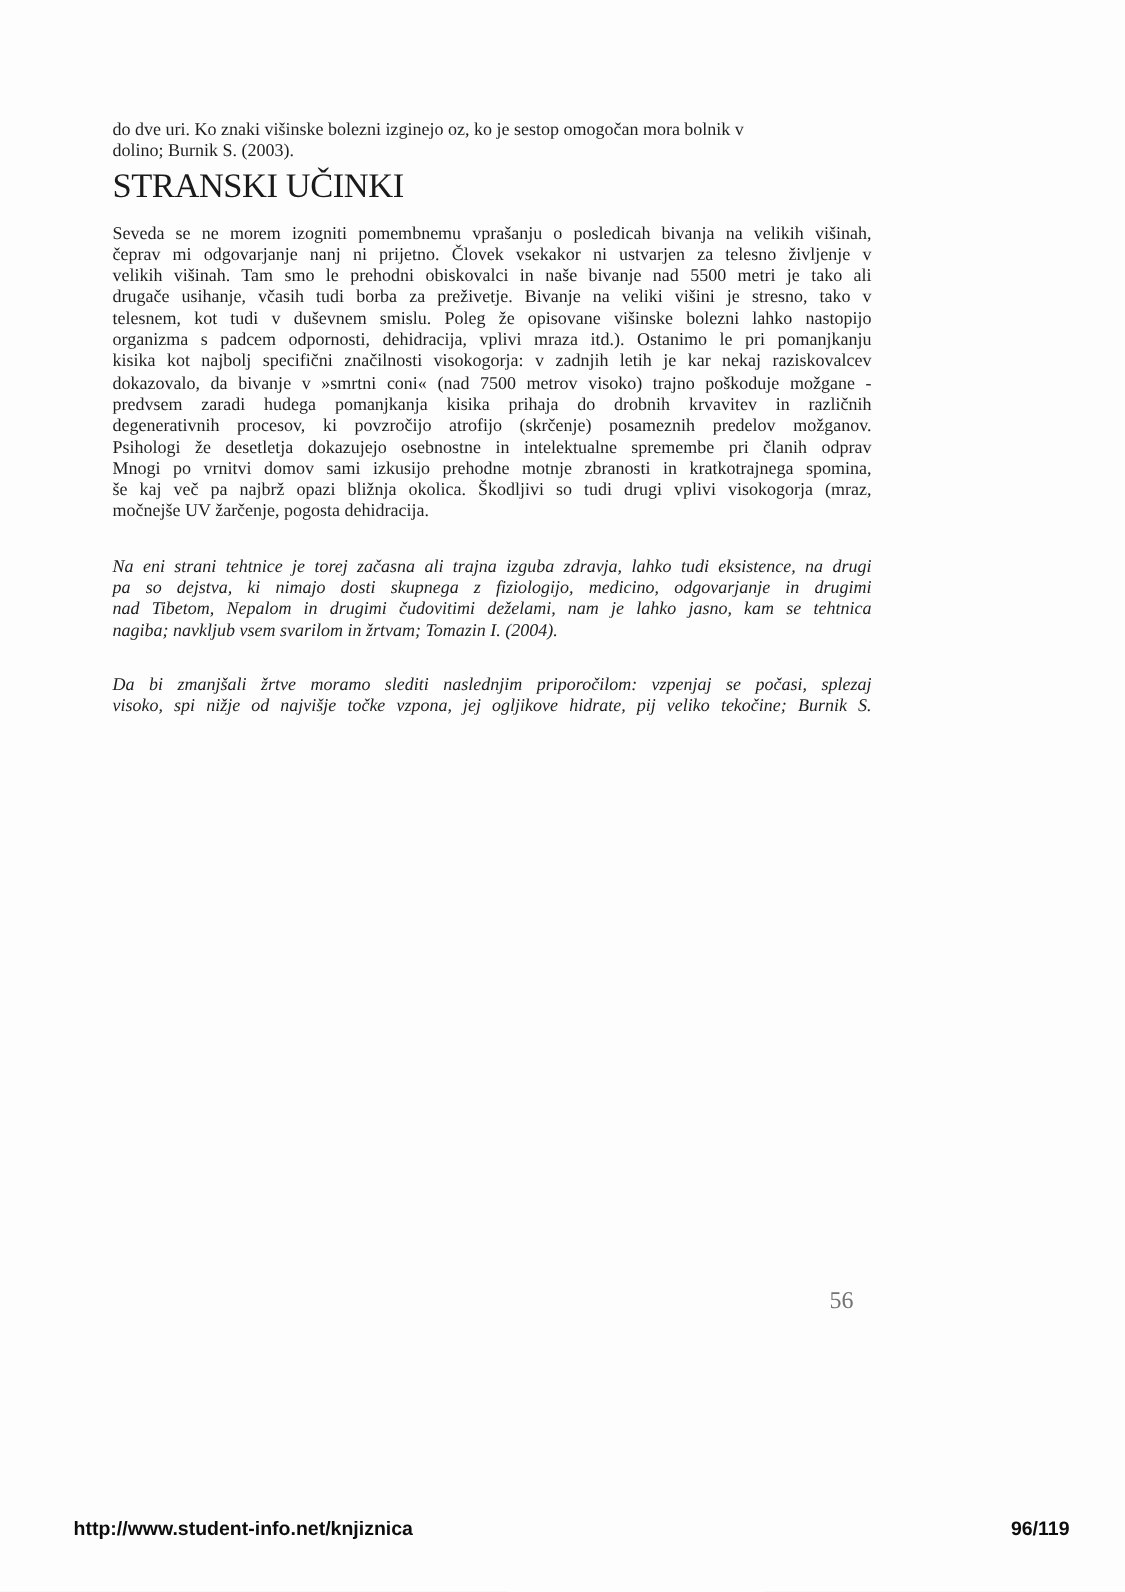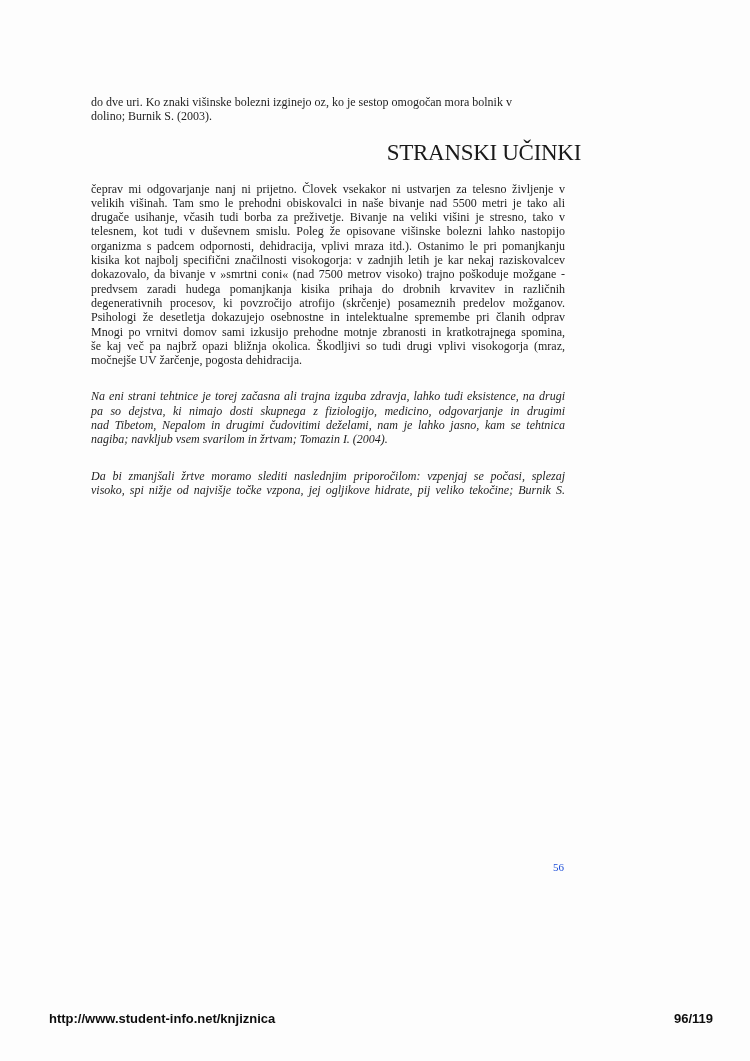--- a/index.html
+++ b/index.html
@@ -21,21 +21,21 @@
     overflow: hidden;
   }
   .text-block {
     position: absolute;
     left: 75px;
     top: 79px;
     width: 506px;
     font-size: 12px;
   }
   .para {
-    margin: 16px;
+    margin: 0;
     padding: 0;
   }
   .para + .para {
     margin-top: 22px;
     font-style: italic;
   }
   .line {
     line-height: 14.3px;
     white-space: normal;
     text-align: left;
@@ -45,29 +45,28 @@
     text-align-last: justify;
   }
   h1.section-heading {
     margin: 3px 0 11px 0;
     font-size: 23px;
     font-weight: 400;
     letter-spacing: -0.3px;
     line-height: 26px;
     font-family: "Liberation Serif", serif;
     color: #1a1a1a;
-    text-align: right;
   }
   .page-number {
     position: absolute;
     left: 553px;
     top: 860px;
-    font-size: 11px;
+    font-size: 16px;
     line-height: 15px;
-    color: #1d4ed8;
+    color: #737373;
   }
   .footer-bar {
     position: absolute;
     left: 49px;
     right: 37px;
     top: 1011px;
     display: flex;
     justify-content: space-between;
     align-items: baseline;
     font-family: "Liberation Sans", sans-serif;
@@ -84,20 +83,21 @@
   <main class="text-block">
 
     <div class="para">
         <div class="line">do dve uri. Ko znaki višinske bolezni izginejo oz, ko je sestop omogočan mora bolnik v</div>
         <div class="line">dolino; Burnik S. (2003).</div>
       </div>
 
     <h1 class="section-heading">STRANSKI UČINKI</h1>
 
     <div class="para">
+        <div class="line j">Seveda se ne morem izogniti pomembnemu vprašanju o posledicah bivanja na velikih višinah,</div>
         <div class="line j">čeprav mi odgovarjanje nanj ni prijetno. Človek vsekakor ni ustvarjen za telesno življenje v</div>
         <div class="line j">velikih višinah. Tam smo le prehodni obiskovalci in naše bivanje nad 5500 metri je tako ali</div>
         <div class="line j">drugače usihanje, včasih tudi borba za preživetje. Bivanje na veliki višini je stresno, tako v</div>
         <div class="line j">telesnem, kot tudi v duševnem smislu. Poleg že opisovane višinske bolezni lahko nastopijo</div>
         <div class="line j">organizma s padcem odpornosti, dehidracija, vplivi mraza itd.). Ostanimo le pri pomanjkanju</div>
         <div class="line j">kisika kot najbolj specifični značilnosti visokogorja: v zadnjih letih je kar nekaj raziskovalcev</div>
         <div class="line j">dokazovalo, da bivanje v »smrtni coni« (nad 7500 metrov visoko) trajno poškoduje možgane -</div>
         <div class="line j">predvsem zaradi hudega pomanjkanja kisika prihaja do drobnih krvavitev in različnih</div>
         <div class="line j">degenerativnih procesov, ki povzročijo atrofijo (skrčenje) posameznih predelov možganov.</div>
         <div class="line j">Psihologi že desetletja dokazujejo osebnostne in intelektualne spremembe pri članih odprav</div>

